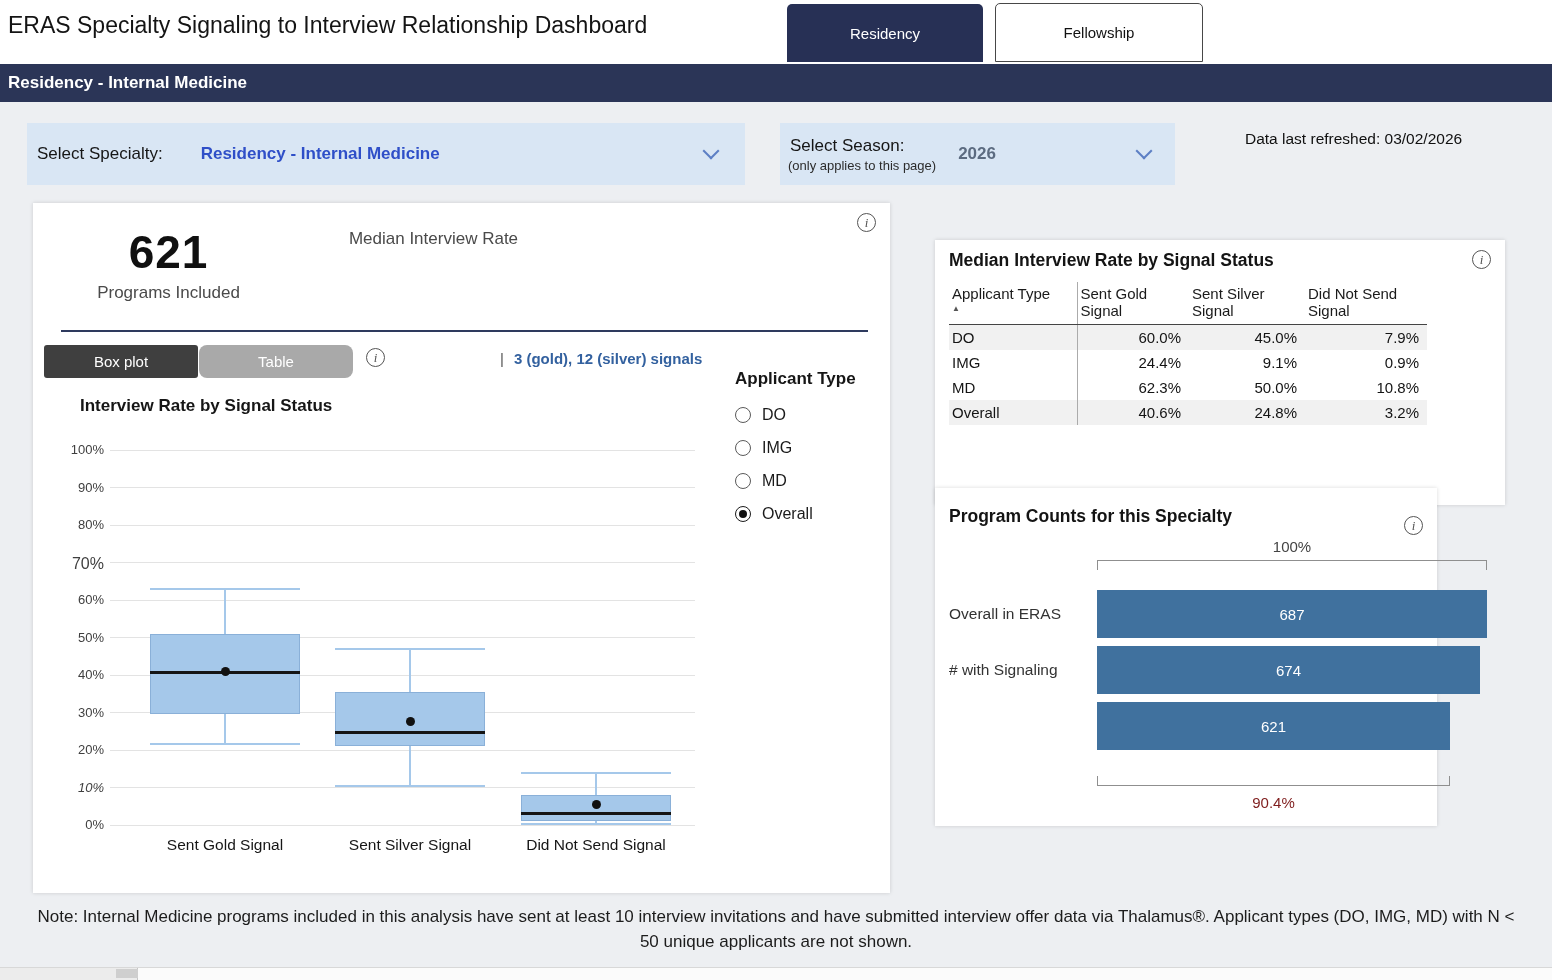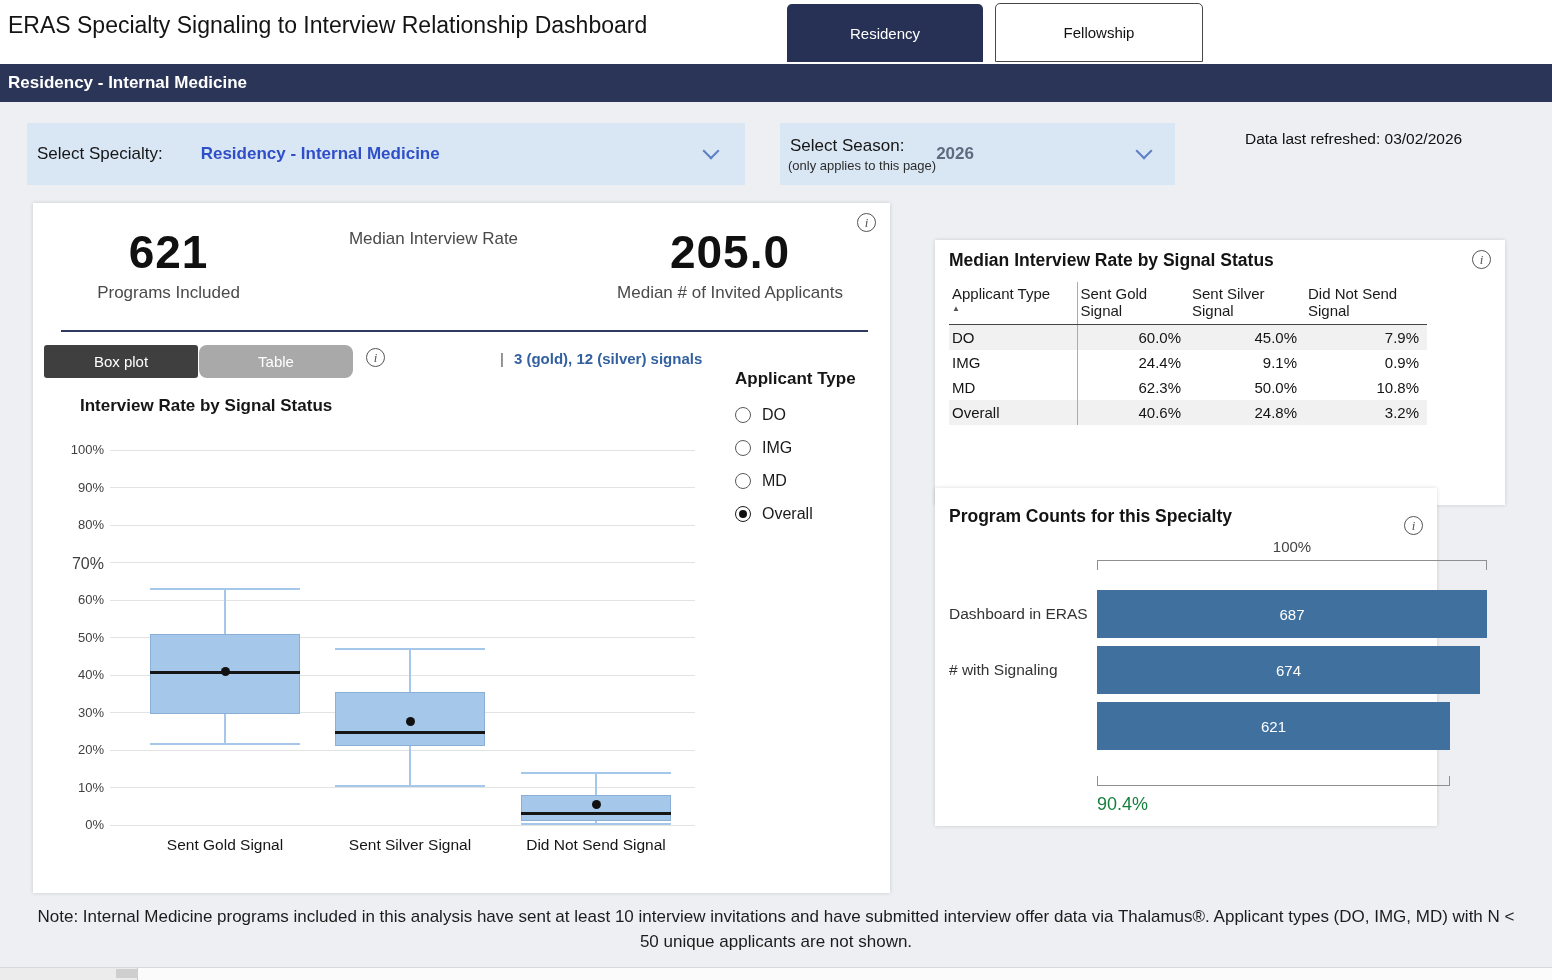--- a/index.html
+++ b/index.html
@@ -21,21 +21,21 @@
   }
 
   
   .filter-box { position:absolute; top:123px; height:62px; background:#d9e6f4; display:flex; align-items:center; }
   .filter-specialty { left:27px; width:718px; }
   .filter-season { left:780px; width:395px; }
   .fs-label { margin-left:10px; font-size:17px; font-weight:normal; color:#161616; white-space:nowrap; }
   .fs-value { margin-left:38px; font-size:17px; font-weight:bold; color:#2f4fc8; white-space:nowrap; }
   .season-labels { margin-left:8px; display:flex; flex-direction:column; }
   .season-sub { font-size:13px; color:#2c2c2c; margin-top:2px; }
-  .season-value { font-size:17px; font-weight:bold; color:#5c6b80; }
+  .season-value { margin-left:22px; font-size:17px; font-weight:bold; color:#5c6b80; }
   .chev { width:12px; height:12px; border-right:2px solid #5d7fc4; border-bottom:2px solid #5d7fc4;
           transform:rotate(45deg); margin-left:auto; margin-right:28px; margin-top:-6px; }
   .refreshed { position:absolute; left:1245px; top:130px; font-size:15.5px; color:#101010; }
 
   
   .card { position:absolute; background:#fff; box-shadow:0 0 4px rgba(0,0,0,0.15); }
   #main-card   { left:33px;  top:203px; width:857px; height:690px; }
   #table-card  { left:935px; top:240px; width:570px; height:265px; }
   #counts-card { left:935px; top:488px; width:502px; height:338px; }
 
@@ -96,21 +96,21 @@
   .sort-arrow { display:block; font-size:8px; color:#555; margin-top:2px; }
 
   
   #top-pct { position:absolute; left:162px; top:50px; width:390px; text-align:center; font-size:15px; color:#444; }
   #top-bracket { position:absolute; left:162px; top:72px; width:390px; height:10px;
                  border-top:1px solid #8f8f8f; border-left:1px solid #8f8f8f; border-right:1px solid #8f8f8f; }
   #bars-area  { position:absolute; left:162px; top:102px; width:392px; height:170px; }
   #bar-labels { position:absolute; left:14px;  top:102px; width:146px; height:220px; }
   #bottom-bracket { position:absolute; left:162px; top:288px; height:10px;
                     border-bottom:1px solid #8f8f8f; border-left:1px solid #8f8f8f; border-right:1px solid #8f8f8f; }
-  #bottom-pct { position:absolute; left:162px; top:306px; text-align:left; font-size:18px; color:#15803d; }
+  #bottom-pct { position:absolute; left:162px; top:306px; text-align:center; font-size:15px; color:#7f1d1d; }
 
   
   #note { position:absolute; left:0; right:0; top:905px; text-align:center; font-size:17px; color:#1c1c1c;
           line-height:1.45; padding:0 30px; }
   #bottom-bar { position:absolute; bottom:0; left:0; width:100%; height:13px; background:#fbfbfb; border-top:1px solid #d8d8d8; }
   #bottom-handle { position:absolute; bottom:0; left:0; width:138px; height:12px; background:#ececec; border-right:1px solid #c6c6c6; }
   #bottom-nub { position:absolute; bottom:2px; left:116px; width:22px; height:9px; background:#cfcfcf; }
 </style>
 </head>
 <body>
@@ -142,24 +142,20 @@
   <div class="card" id="main-card">
     <span class="info" id="main-info">i</span>
 
     <div class="kpi" id="kpi-0">
       <div class="kpi-value">621</div>
       <div class="kpi-label">Programs Included</div>
     </div>
     <div class="kpi" id="kpi-1">
       <div class="kpi-label">Median Interview Rate</div>
     </div>
-    <div class="kpi" id="kpi-2">
-      <div class="kpi-value">205.0</div>
-      <div class="kpi-label">Median # of Invited Applicants</div>
-    </div>
     <div class="kpi-divider"></div>
 
     <div class="view-btn" id="btn-boxplot">Box plot</div>
     <div class="view-btn" id="btn-table">Table</div>
     <span class="info" id="signals-info">i</span>
     <div class="signals">
       <span class="signals-sep">|</span>
       <span class="signals-text">3 (gold), 12 (silver) signals</span>
     </div>
 
@@ -184,21 +180,21 @@
             <span class="radio checked"></span>
             <span class="radio-label">Overall</span>
           </div>
         </div>
     </div>
 
     <div id="boxplot-area">
         <div style="position: absolute; left: 0px; top: 374.5px; width: 585px; height: 1px; background: rgb(227, 227, 227);"></div>
         <div style="position: absolute; left: -52px; top: 367px; width: 46px; text-align: right; font-size: 13px; color: rgb(63, 63, 63);">0%</div>
         <div style="position: absolute; left: 0px; top: 337px; width: 585px; height: 1px; background: rgb(227, 227, 227);"></div>
-        <div style="position: absolute; left: -52px; top: 329.5px; width: 46px; text-align: right; font-size: 13px; color: rgb(63, 63, 63);">10%</div>
+        <div style="position: absolute; left: -52px; top: 329.5px; width: 46px; text-align: right; font-size: 13px; color: rgb(63, 63, 63); font-style: italic;">10%</div>
         <div style="position: absolute; left: 0px; top: 299.5px; width: 585px; height: 1px; background: rgb(227, 227, 227);"></div>
         <div style="position: absolute; left: -52px; top: 292px; width: 46px; text-align: right; font-size: 13px; color: rgb(63, 63, 63);">20%</div>
         <div style="position: absolute; left: 0px; top: 262px; width: 585px; height: 1px; background: rgb(227, 227, 227);"></div>
         <div style="position: absolute; left: -52px; top: 254.5px; width: 46px; text-align: right; font-size: 13px; color: rgb(63, 63, 63);">30%</div>
         <div style="position: absolute; left: 0px; top: 224.5px; width: 585px; height: 1px; background: rgb(227, 227, 227);"></div>
         <div style="position: absolute; left: -52px; top: 217px; width: 46px; text-align: right; font-size: 13px; color: rgb(63, 63, 63);">40%</div>
         <div style="position: absolute; left: 0px; top: 187px; width: 585px; height: 1px; background: rgb(227, 227, 227);"></div>
         <div style="position: absolute; left: -52px; top: 179.5px; width: 46px; text-align: right; font-size: 13px; color: rgb(63, 63, 63);">50%</div>
         <div style="position: absolute; left: 0px; top: 149.5px; width: 585px; height: 1px; background: rgb(227, 227, 227);"></div>
         <div style="position: absolute; left: -52px; top: 142px; width: 46px; text-align: right; font-size: 13px; color: rgb(63, 63, 63);">60%</div>
@@ -274,21 +270,21 @@
         </tbody>
       </table>
   </div>
 
   <div class="card" id="counts-card">
     <div class="card-title">Program Counts for this Specialty</div>
     <span class="info" id="counts-info">i</span>
     <div id="top-pct">100%</div>
     <div id="top-bracket"></div>
     <div id="bar-labels">
-        <div style="position: absolute; left: 0px; width: 146px; font-size: 15.5px; color: rgb(51, 51, 51); top: 0px; height: 48px; display: flex; align-items: center;">Dashboard in ERAS</div>
+        <div style="position: absolute; left: 0px; width: 146px; font-size: 15.5px; color: rgb(51, 51, 51); top: 0px; height: 48px; display: flex; align-items: center;">Overall in ERAS</div>
         <div style="position: absolute; left: 0px; width: 146px; font-size: 15.5px; color: rgb(51, 51, 51); top: 56px; height: 48px; display: flex; align-items: center;"># with Signaling</div>
       </div>
     <div id="bars-area">
         <div style="position: absolute; left: 0px; top: 0px; width: 390px; height: 48px; background: rgb(64, 113, 158); color: rgb(255, 255, 255); display: flex; align-items: center; justify-content: center; font-size: 15px;">687</div>
         <div style="position: absolute; left: 0px; top: 56px; width: 383px; height: 48px; background: rgb(64, 113, 158); color: rgb(255, 255, 255); display: flex; align-items: center; justify-content: center; font-size: 15px;">674</div>
         <div style="position: absolute; left: 0px; top: 112px; width: 353px; height: 48px; background: rgb(64, 113, 158); color: rgb(255, 255, 255); display: flex; align-items: center; justify-content: center; font-size: 15px;">621</div>
       </div>
     <div id="bottom-bracket" style="width: 353px;"></div>
     <div id="bottom-pct" style="width: 353px;">90.4%</div>
   </div>

